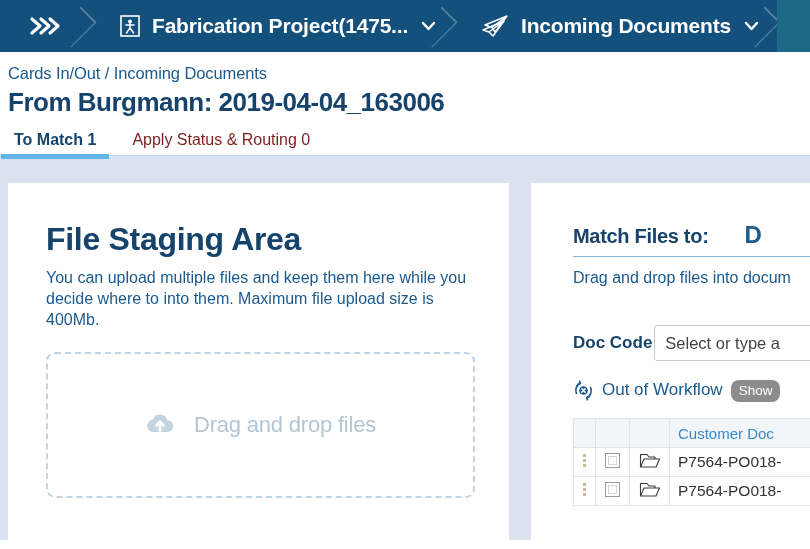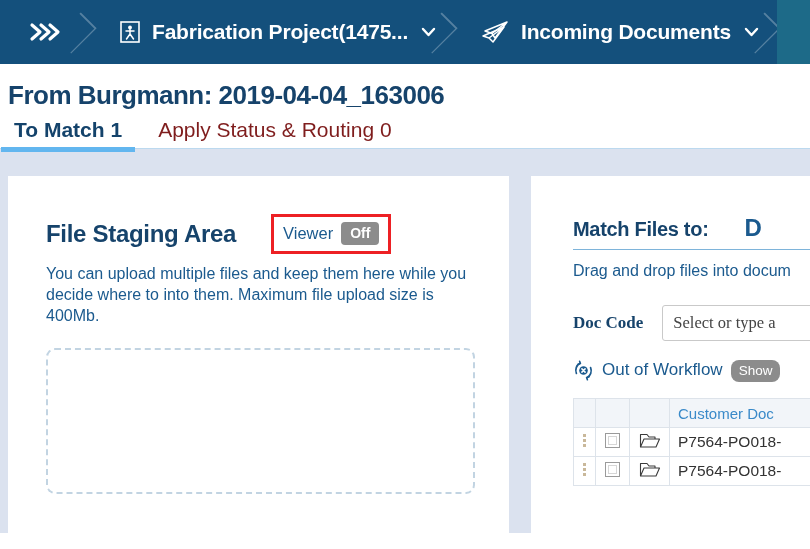--- a/index.html
+++ b/index.html
@@ -6,21 +6,21 @@
   html, body {
     width: 810px; height: 549px;
     overflow: hidden;
     background: #ffffff;
     font-family: "Liberation Sans", sans-serif;
   }
 
   
   .topbar {
     position: relative;
-    height: 64px;
+    height: 52px;
     background: #14507c;
     display: flex;
     align-items: stretch;
     overflow: hidden;
   }
   .nav-seg {
     position: relative;
     display: flex;
     align-items: center;
     padding: 0 18px 0 26px;
@@ -71,21 +71,21 @@
     display: flex;
     align-items: flex-end;
     gap: 36px;
     padding-left: 14px;
     margin-top: 7px;
     background: #fff;
     border-bottom: 1px solid #bcd9ef;
     height: 31px;
   }
   .tab {
-    font-size: 21px;
+    font-size: 16px;
     padding-bottom: 6px;
     white-space: nowrap;
     position: relative;
   }
   .tab.active { color: #14436b; font-weight: 700; }
   .tab.inactive { color: #7f1d1d; font-weight: 400; }
   .tab.active::after {
     content: "";
     position: absolute;
     left: -13px; right: -13px; bottom: -4px;
@@ -110,21 +110,21 @@
   }
   .card-left  { width: 501px; flex: none; padding: 38px 34px 0 38px; }
   .card-right { width: 279px; flex: none; padding: 38px 0 0 42px; overflow: hidden; }
 
   
   .staging-head {
     display: flex;
     align-items: center;
   }
   .staging-title {
-    font-size: 24px;
+    font-size: 32px;
     font-weight: 700;
     color: #16436b;
     letter-spacing: -0.3px;
   }
   .viewer-wrap {
     margin-left: 35px;
     border: 3px solid #ed2024;
     padding: 5px 9px 6px 9px;
     display: flex;
     align-items: center;
@@ -191,26 +191,25 @@
     margin-top: 7px;
     width: 300px;
   }
   .match-desc {
     margin-top: 12px;
     font-size: 16px;
     color: #1b5a8e;
     white-space: nowrap;
   }
   .doccode-row {
-    margin-top: 25px;
+    margin-top: 38px;
     display: flex;
     align-items: center;
-    gap: 19px;
-    white-space: nowrap;
-    font-family: Liberation Serif, serif;
+    gap: 2px;
+    white-space: nowrap;
   }
   .doccode-label { font-size: 17px; font-weight: 700; color: #16436b; }
   .doccode-input {
     width: 200px;
     height: 36px;
     border: 1px solid #c9c9c9;
     border-radius: 3px;
     background: #fff;
     font-size: 16.5px;
     color: #444;
@@ -338,44 +337,50 @@
       </svg>
     </span>
   </div>
 
   <div class="nav-seg last">
     <span class="nav-label">From</span>
   </div>
 </div>
 
 <div class="page-head">
+  <div class="breadcrumb">Cards In/Out / Incoming Documents</div>
   <div class="page-title">From Burgmann: 2019-04-04_163006</div>
 </div>
 
 <div class="tabs">
   <div class="tab active">To Match 1</div>
   <div class="tab inactive">Apply Status &amp; Routing 0</div>
 </div>
 <div class="band"></div>
 
 <div class="content">
 
   <div class="card card-left">
 
     <div class="staging-head">
       <div class="staging-title">File Staging Area</div>
-      <div class="viewer-wrap">
-        <span class="viewer-label">Viewer</span>
-        <button class="viewer-toggle">Off</button>
+    </div>
+
+    <div class="staging-desc">You can upload multiple files and keep them here while you decide where to into them. Maximum file upload size is 400Mb.</div>
+
+    <div class="dropzone">
+      <div class="dz-row">
+        <span>
+          <svg width="30" height="23" viewBox="0 0 30 23">
+            <path d="M7.5 20 A6.2 6.2 0 0 1 7.8 7.7 A7.6 7.6 0 0 1 22.4 8.2 A5.9 5.9 0 0 1 22.5 20 Z" fill="#c3d4e0"></path>
+            <path d="M15 18.5 L15 9.5 M15 9.5 L11.3 13.4 M15 9.5 L18.7 13.4" stroke="#ffffff" stroke-width="2.6" fill="none" stroke-linecap="round" stroke-linejoin="round"></path>
+          </svg>
+        </span>
+        <span class="dz-text">Drag and drop files</span>
       </div>
-    </div>
-
-    <div class="staging-desc">You can upload multiple files and keep them here while you decide where to into them. Maximum file upload size is 400Mb.</div>
-
-    <div class="dropzone">
     </div>
   </div>
 
   <div class="card card-right">
 
     <div class="match-head">
       <span class="match-title">Match Files to:</span>
       <span class="match-extra">D</span>
     </div>
     <div class="match-rule"></div>

